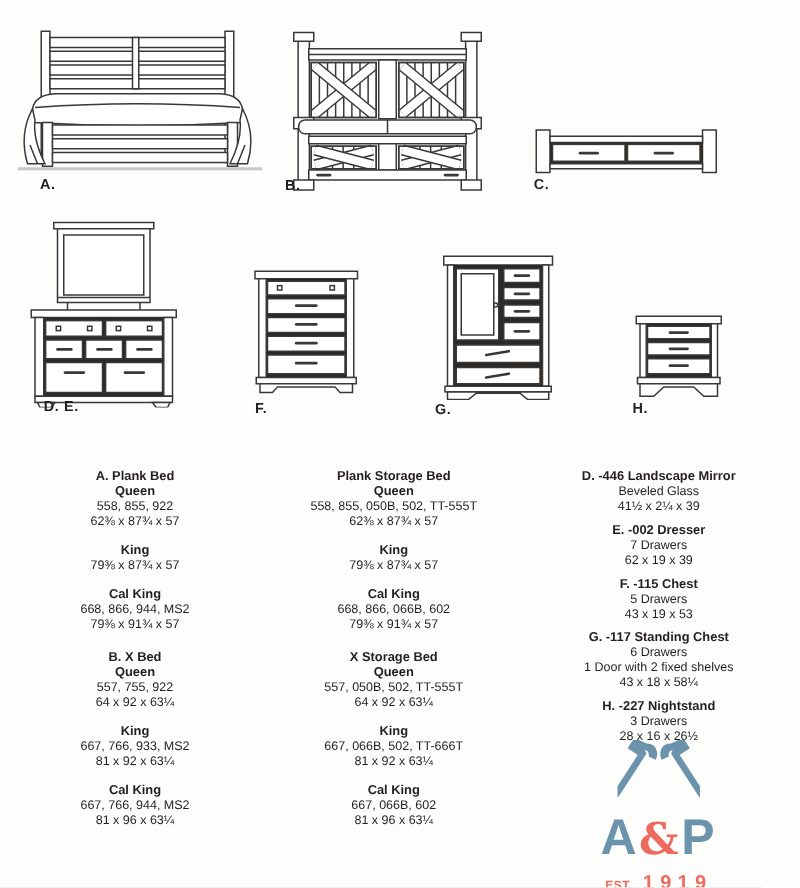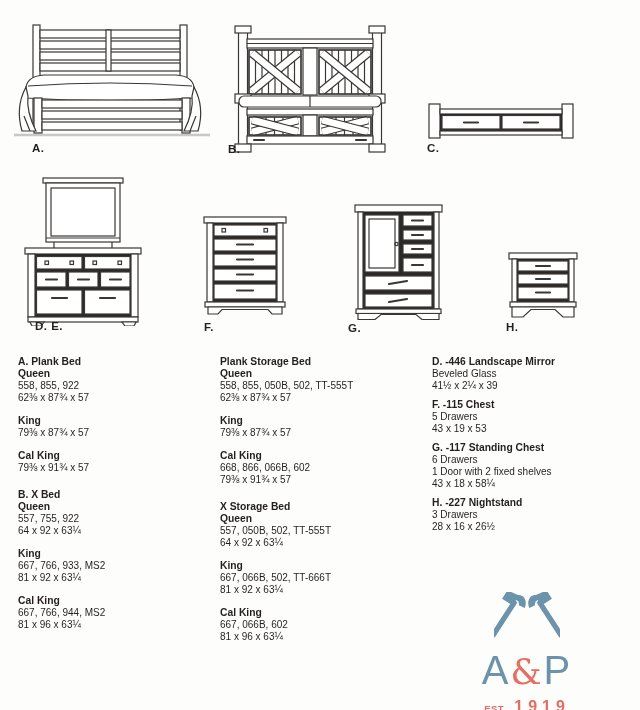--- a/index.html
+++ b/index.html
@@ -1,38 +1,38 @@
 <!DOCTYPE html>
 <html style="--line: #3a3836; --dark: #2b2927; --text: #231f20; --ground: #c9c8c6; --blue: #6b93ab; --coral: #ec6a5e; --background: #fdfdfc;"><head>
 <meta charset="utf-8">
 <style>
   html,body{margin:0;padding:0;background:#e9e9e9;}
   .page{position:relative;width:640px;height:710px;background:#fdfdfc;
         font-family:"Liberation Sans",sans-serif;color:var(--text,#231f20);overflow:hidden;margin:0 auto;}
   .drawing{position:absolute;}
   .dlabel{position:absolute;font-weight:bold;font-size:11.5px;letter-spacing:.5px;}
-  .spec-col{position:absolute;top:356px;text-align:left;font-size:10px;line-height:12px;}
+  .spec-col{position:absolute;top:376px;text-align:center;font-size:10px;line-height:12px;}
   .group-title,.variant-name,.item-title{font-weight:bold;font-size:10.3px;}
   .variant-name{margin-top:11px;}
   .variant-name.first{margin-top:0;}
   .spec-group + .spec-group{margin-top:15px;}
   .spec-item{margin-bottom:7px;}
   
   .s {stroke:var(--line);stroke-width:1.2;fill:#fff;}
   .fd{fill:var(--dark);stroke:none;}
   .ln{stroke:var(--line);stroke-width:1.2;fill:none;}
   .hb{stroke:var(--line);stroke-width:2.2;fill:none;stroke-linecap:round;}
   .db{stroke:var(--line);stroke-width:9;fill:none;}
   .wb{stroke:#fff;stroke-width:6.6;fill:none;}
   .gl{stroke:var(--ground);stroke-width:2.5;fill:none;}
   
   .logo{position:absolute;left:432px;width:190px;top:592px;text-align:center;}
   .hammers{display:block;margin:0 auto;}
   .hammers path,.hammers rect{fill:var(--blue);}
-  .brand{font-size:40px;font-weight:normal;letter-spacing:2px;line-height:1;margin-top:4px;}
+  .brand{font-size:40px;font-weight:bold;letter-spacing:2px;line-height:1;margin-top:4px;}
   .brand .ap{color:var(--blue);}
   .brand .amp{color:var(--coral);font-family:"DejaVu Serif",serif;font-size:35px;}
   .est-row{margin-top:8px;font-weight:bold;color:var(--coral);}
   .est{font-size:9.5px;border-bottom:2px solid var(--coral);padding-bottom:1px;letter-spacing:.5px;margin-right:8px;}
   .year{font-size:16px;letter-spacing:5px;}
 </style>
 </head>
 <body>
 
 <div class="page" style="background: rgb(253, 253, 252);">
@@ -228,20 +228,21 @@
 
   <div class="spec-col" id="col0" style="left:18px;width:180px">
       <div class="spec-group">
         <div class="group-title">A. Plank Bed</div>
         <div class="variant-name first">Queen</div>
         <div class="spec-line">558, 855, 922</div>
         <div class="spec-line">62⅜ x 87¾ x 57</div>
         <div class="variant-name">King</div>
         <div class="spec-line">79⅜ x 87¾ x 57</div>
         <div class="variant-name">Cal King</div>
+        <div class="spec-line">668, 866, 944, MS2</div>
         <div class="spec-line">79⅜ x 91¾ x 57</div>
       </div>
       <div class="spec-group">
         <div class="group-title">B. X Bed</div>
         <div class="variant-name first">Queen</div>
         <div class="spec-line">557, 755, 922</div>
         <div class="spec-line">64 x 92 x 63¼</div>
         <div class="variant-name">King</div>
         <div class="spec-line">667, 766, 933, MS2</div>
         <div class="spec-line">81 x 92 x 63¼</div>
@@ -273,20 +274,25 @@
         <div class="variant-name">Cal King</div>
         <div class="spec-line">667, 066B, 602</div>
         <div class="spec-line">81 x 96 x 63¼</div>
       </div>
     </div>
   <div class="spec-col" id="col2" style="left:432px;width:190px">
       <div class="spec-item">
         <div class="item-title">D. -446 Landscape Mirror</div>
         <div class="spec-line">Beveled Glass</div>
         <div class="spec-line">41½ x 2¼ x 39</div>
+      </div>
+      <div class="spec-item">
+        <div class="item-title">E. -002 Dresser</div>
+        <div class="spec-line">7 Drawers</div>
+        <div class="spec-line">62 x 19 x 39</div>
       </div>
       <div class="spec-item">
         <div class="item-title">F. -115 Chest</div>
         <div class="spec-line">5 Drawers</div>
         <div class="spec-line">43 x 19 x 53</div>
       </div>
       <div class="spec-item">
         <div class="item-title">G. -117 Standing Chest</div>
         <div class="spec-line">6 Drawers</div>
         <div class="spec-line">1 Door with 2 fixed shelves</div>

